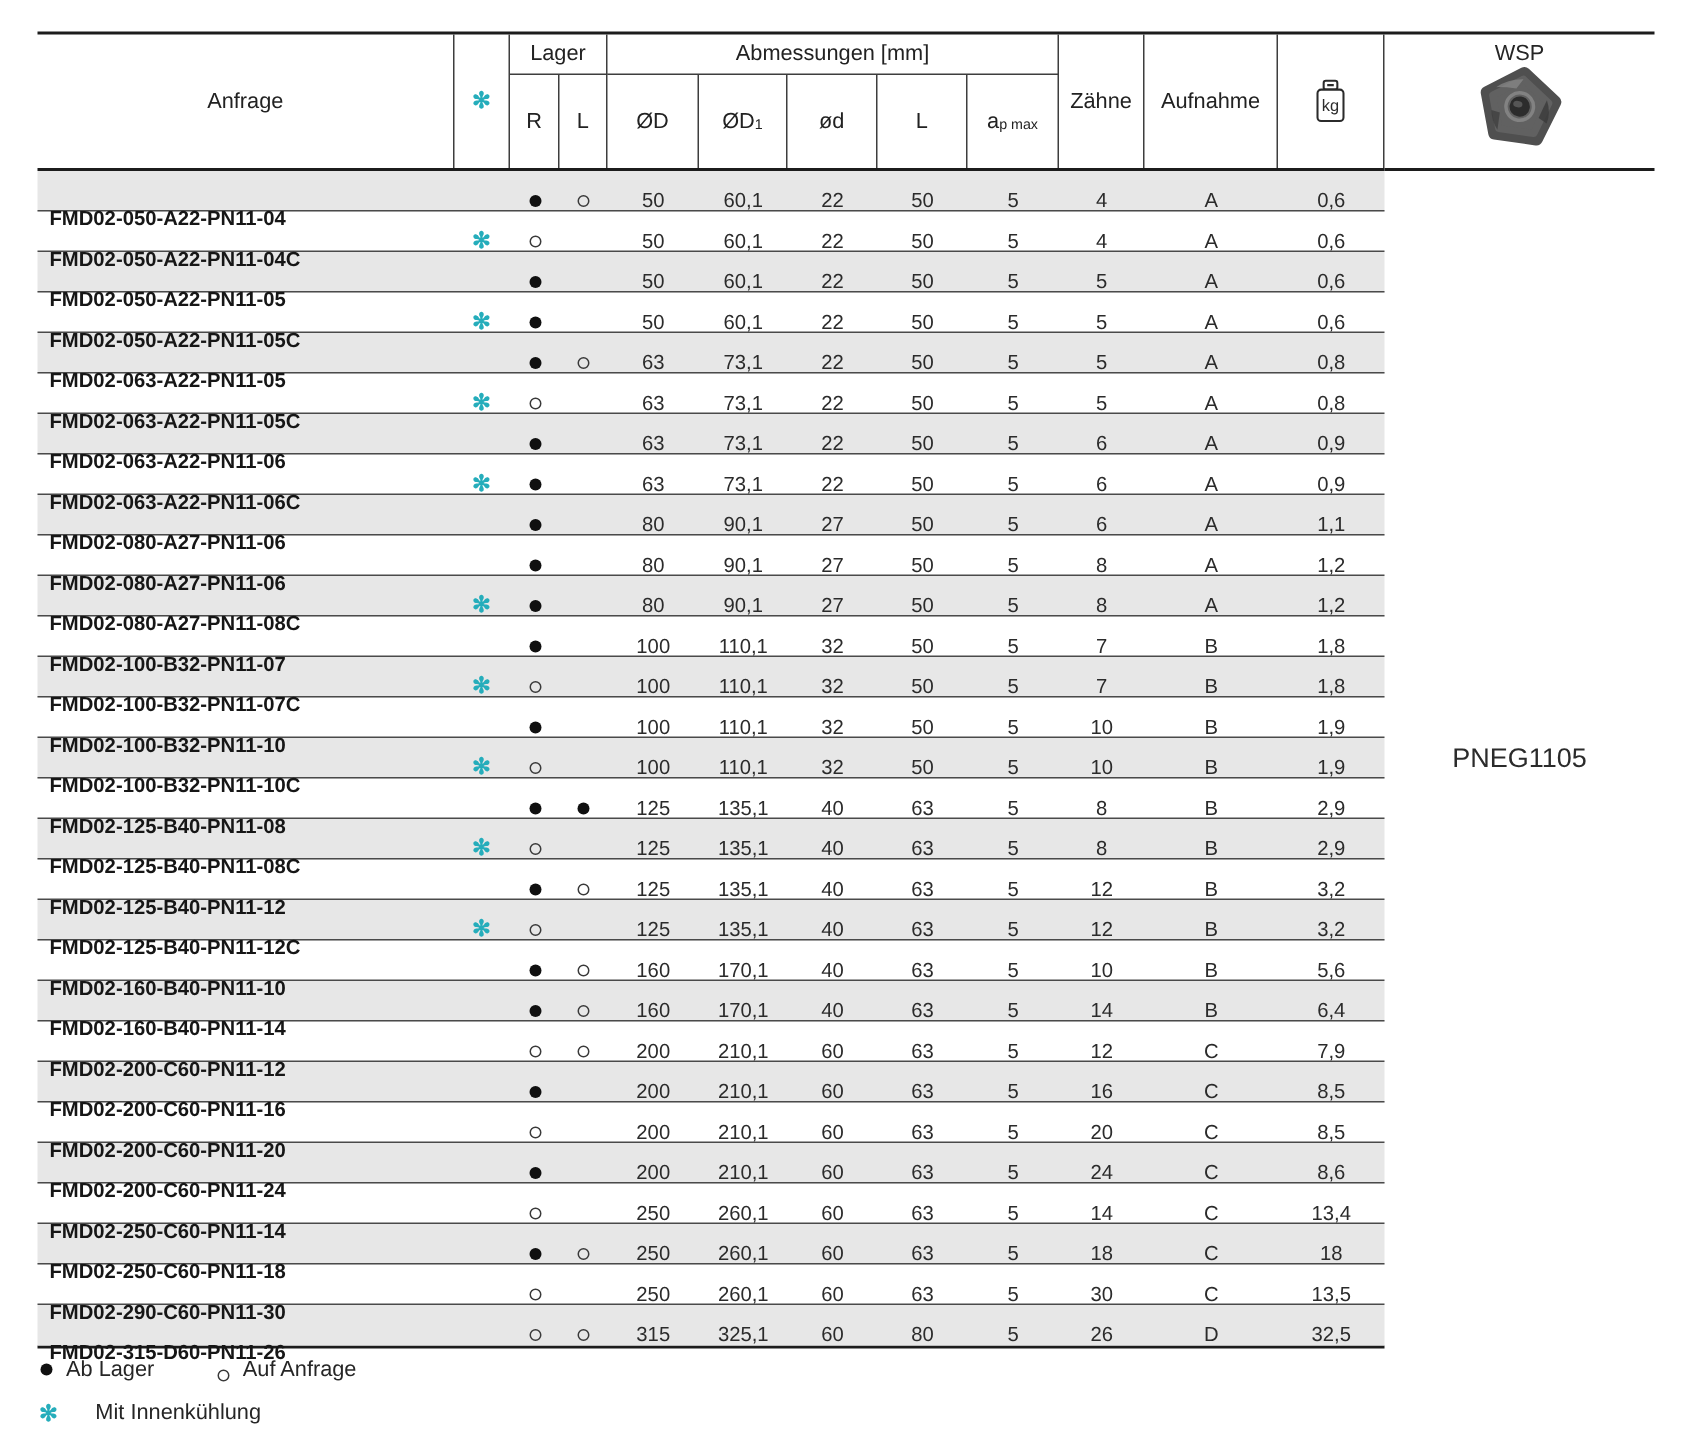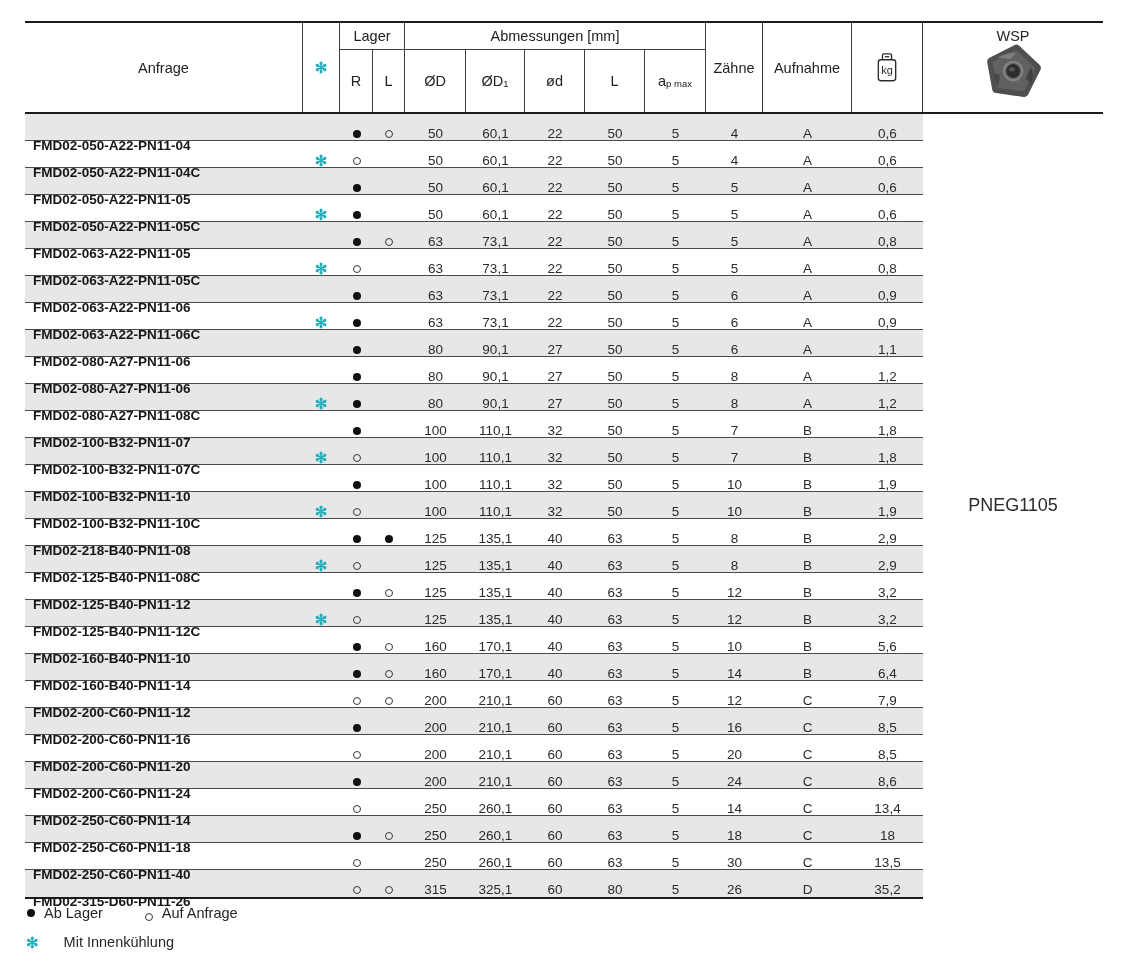--- a/index.html
+++ b/index.html
@@ -359,21 +359,21 @@
             <div class="c">100</div>
             <div class="c">110,1</div>
             <div class="c">32</div>
             <div class="c">50</div>
             <div class="c">5</div>
             <div class="c">10</div>
             <div class="c">B</div>
             <div class="c">1,9</div>
           </div>
           <div class="row">
-            <div class="c c-art">FMD02-218-B40-PN11-08</div>
+            <div class="c c-art">FMD02-125-B40-PN11-08</div>
             <div class="c"></div>
             <div class="c">
               <span class="dot-f"></span>
             </div>
             <div class="c">
               <span class="dot-f"></span>
             </div>
             <div class="c">125</div>
             <div class="c">135,1</div>
             <div class="c">40</div>
@@ -567,21 +567,21 @@
             <div class="c">250</div>
             <div class="c">260,1</div>
             <div class="c">60</div>
             <div class="c">63</div>
             <div class="c">5</div>
             <div class="c">18</div>
             <div class="c">C</div>
             <div class="c">18</div>
           </div>
           <div class="row">
-            <div class="c c-art">FMD02-250-C60-PN11-40</div>
+            <div class="c c-art">FMD02-290-C60-PN11-30</div>
             <div class="c"></div>
             <div class="c">
               <span class="dot-o"></span>
             </div>
             <div class="c"></div>
             <div class="c">250</div>
             <div class="c">260,1</div>
             <div class="c">60</div>
             <div class="c">63</div>
             <div class="c">5</div>
@@ -598,21 +598,21 @@
             <div class="c">
               <span class="dot-o"></span>
             </div>
             <div class="c">315</div>
             <div class="c">325,1</div>
             <div class="c">60</div>
             <div class="c">80</div>
             <div class="c">5</div>
             <div class="c">26</div>
             <div class="c">D</div>
-            <div class="c">35,2</div>
+            <div class="c">32,5</div>
           </div>
         </div>
       <div class="wspbody">
         <span>PNEG1105</span>
       </div>
     </div>
   </div>
 
   <div class="legend1">
     <span class="dot-f"></span>

